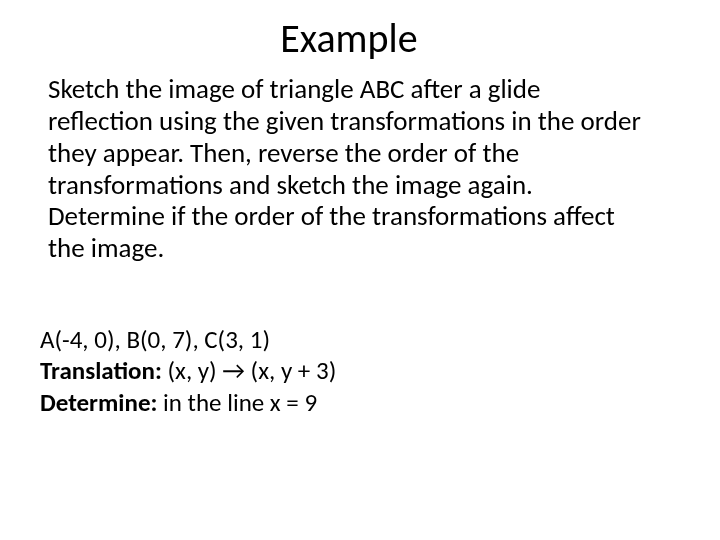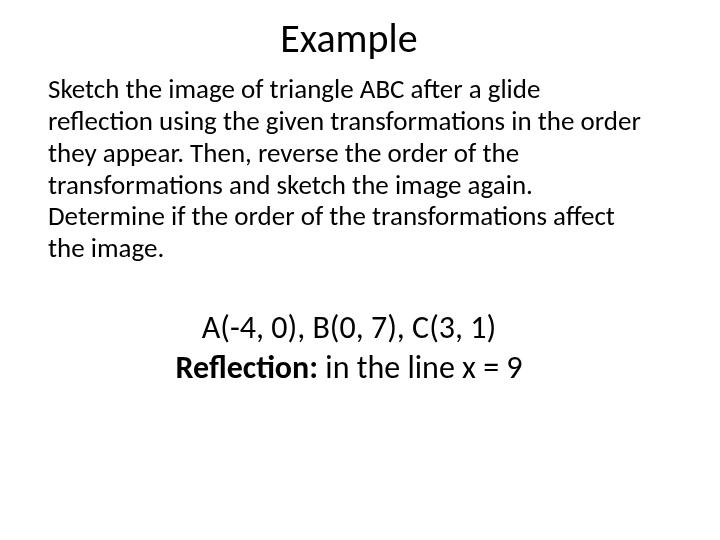--- a/index.html
+++ b/index.html
@@ -23,37 +23,41 @@
     margin: 0 0 10px 0;
     font-weight: 400;
   }
   .body-text {
     font-size: 27px;
     line-height: 1.18;
     margin: 8px;
     font-weight: 400;
   }
   .problem-block {
-    text-align: center;
-    font-size: 32px;
+    text-align: left;
+    font-size: 25px;
     line-height: 1.25;
-    margin-top: 44px;
+    margin-top: 60px;
   }
   .bold {
     font-weight: 700;
   }
 </style>
 </head>
 <body>
 
 <div class="slide">
   <h1 class="title">Example</h1>
 
   <p class="body-text">Sketch the image of triangle ABC after a glide reflection using the given transformations in the order they appear.  Then, reverse the order of the transformations and sketch the image again.  Determine if the order of the transformations affect the image.</p>
 
   <div class="problem-block">
     <div>A(-4, 0), B(0, 7), C(3, 1)</div>
     <div>
-      <span class="bold">Reflection:</span>
+      <span class="bold">Translation:</span>
+      <span>(x, y) → (x, y + 3)</span>
+    </div>
+    <div>
+      <span class="bold">Determine:</span>
       <span>in the line x = 9</span>
     </div>
   </div>
 </div>
 
 </body></html>

